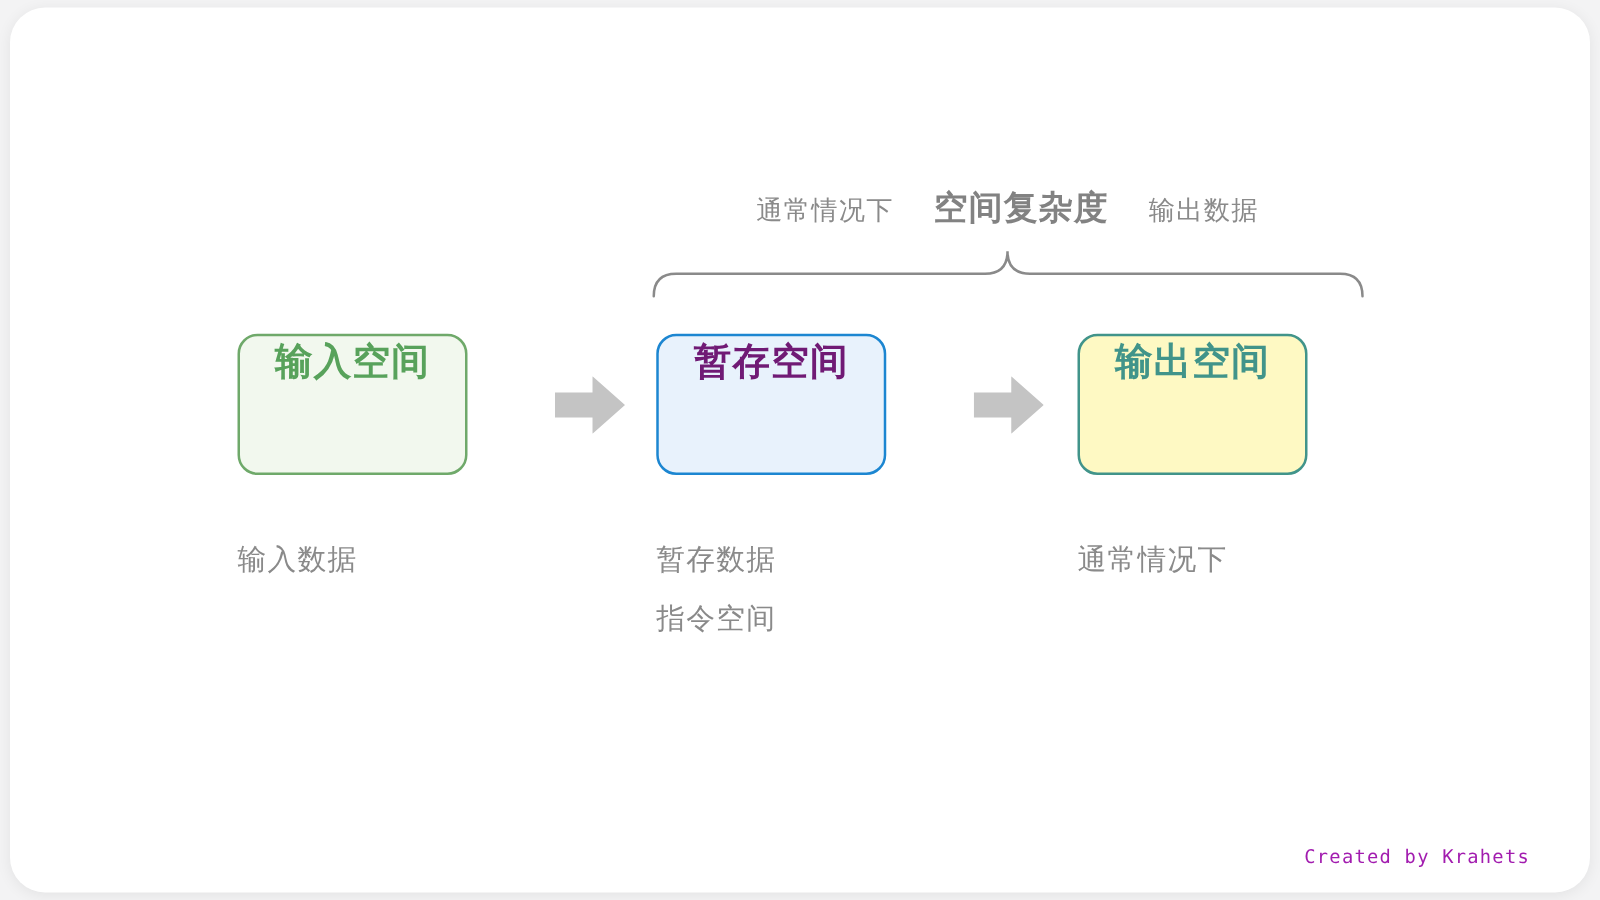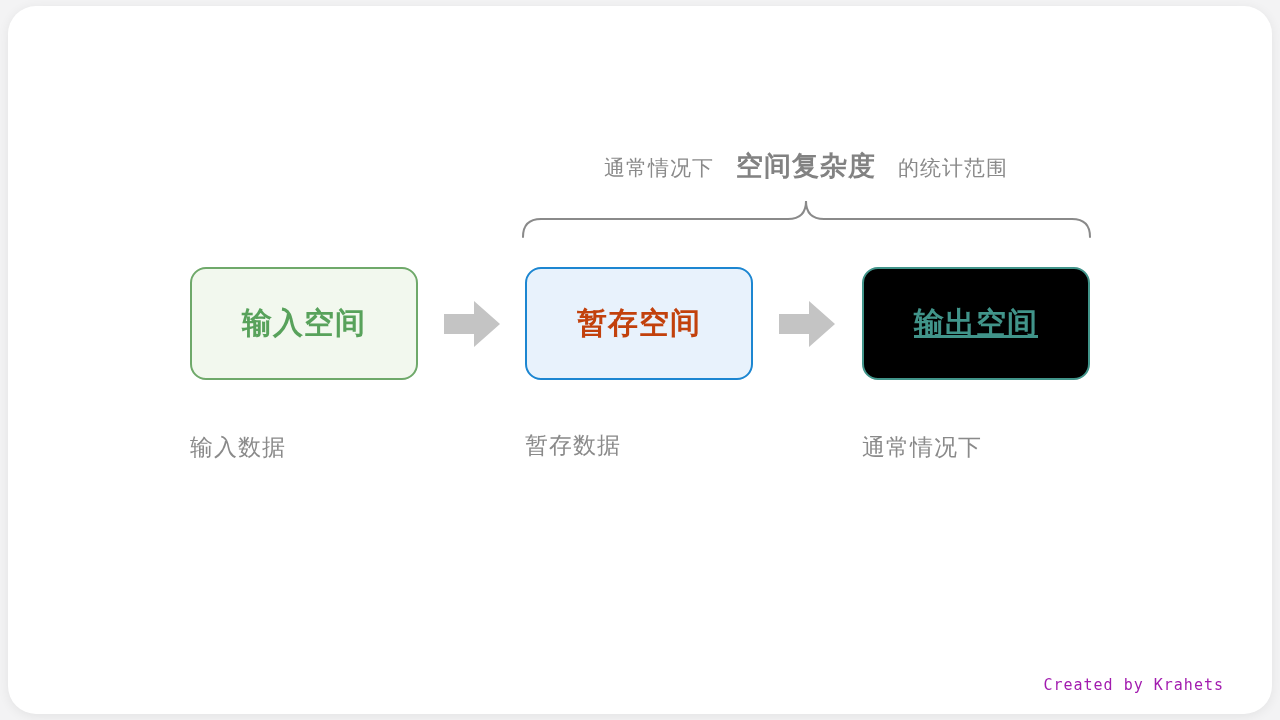--- a/index.html
+++ b/index.html
@@ -22,59 +22,59 @@
   .caption {
     position: absolute;
     left: 806px; top: 148px;
     transform: translateX(-50%);
     display: flex;
     align-items: baseline;
     white-space: nowrap;
     color: #8a8a8a;
   }
   .cap-normal { font-size: 21px; font-weight: 400; letter-spacing: 1px; }
-  .cap-bold   { font-size: 27px; font-weight: 700; letter-spacing: 1px; margin: 0 22px; color: #828282; }
+  .cap-bold   { font-size: 27px; font-weight: 700; letter-spacing: 1px; margin: 0 32px; color: #828282; }
 
   
   .brace { position: absolute; left: 520px; top: 196px; width: 574px; height: 46px; }
   .brace path { fill: none; stroke: #8a8a8a; stroke-width: 2; stroke-linecap: round; }
 
   
   .box {
     position: absolute;
     top: 267px;
-    width: 228px; height: 113px;
+    width: 184px; height: 113px;
     border-radius: 16px;
-    display: flex; align-items: center; justify-content: center;
+    display: flex; align-items: flex-start; justify-content: center;
     font-size: 30px; font-weight: 700;
     letter-spacing: 1px;
   }
   .box-green { left: 190px; background: #f2f8ee; border: 2.5px solid #6fa96a; color: #58a25b; }
-  .box-blue  { left: 525px; background: #e8f2fc; border: 2.5px solid #1c86d1; color: #c2410c; }
-  .box-teal  { left: 862px; background: #000000; border: 2.5px solid #41948a; color: #41948a; text-decoration: underline; }
+  .box-blue  { left: 525px; background: #e8f2fc; border: 2.5px solid #1c86d1; color: #701a75; }
+  .box-teal  { left: 862px; background: #fef9c3; border: 2.5px solid #41948a; color: #41948a; }
 
   
   .arrow { position: absolute; top: 301px; width: 56px; height: 46px; }
   .arrow polygon { fill: #c4c4c4; }
   .arrow-1 { left: 444px; }
   .arrow-2 { left: 779px; }
 
   
   .note {
     position: absolute;
     top: 424px;
     width: 228px;
     text-align: left;
     font-size: 23px;
     line-height: 47px;
     color: #8a8a8a;
     letter-spacing: 1px;
   }
   .note-1 { left: 190px; }
-  .note-2 { left: 525px; font-family: Liberation Mono, monospace; }
+  .note-2 { left: 525px; }
   .note-3 { left: 862px; }
 
   
   .footer {
     position: absolute;
     right: 56px; top: 676px;
     font-family: "DejaVu Sans Mono", monospace;
     font-size: 15px;
     color: #a21caf;
     letter-spacing: 1px;
@@ -82,21 +82,21 @@
 </style>
 </head>
 <body>
 
 <div class="stage">
   <div class="card"></div>
 
   <div class="caption">
     <span class="cap-normal">通常情况下</span>
     <span class="cap-bold">空间复杂度</span>
-    <span class="cap-normal">的统计范围</span>
+    <span class="cap-normal">输出数据</span>
   </div>
 
   <svg class="brace" viewBox="0 0 574 46" aria-hidden="true">
     <path d="M3 41 Q3 23 21 23 L268 23 Q286 23 286 5 Q286 23 304 23 L552 23 Q570 23 570 41"></path>
   </svg>
 
   <div class="box box-green">
     <span>输入空间</span>
   </div>
 
@@ -115,20 +115,21 @@
   <div class="box box-teal">
     <span>输出空间</span>
   </div>
 
   <div class="note note-1">
     <div class="note-line">输入数据</div>
   </div>
 
   <div class="note note-2">
     <div class="note-line">暂存数据</div>
+    <div class="note-line">指令空间</div>
   </div>
 
   <div class="note note-3">
     <div class="note-line">通常情况下</div>
   </div>
 
   <div class="footer">Created by Krahets</div>
 </div>
 
 </body></html>

